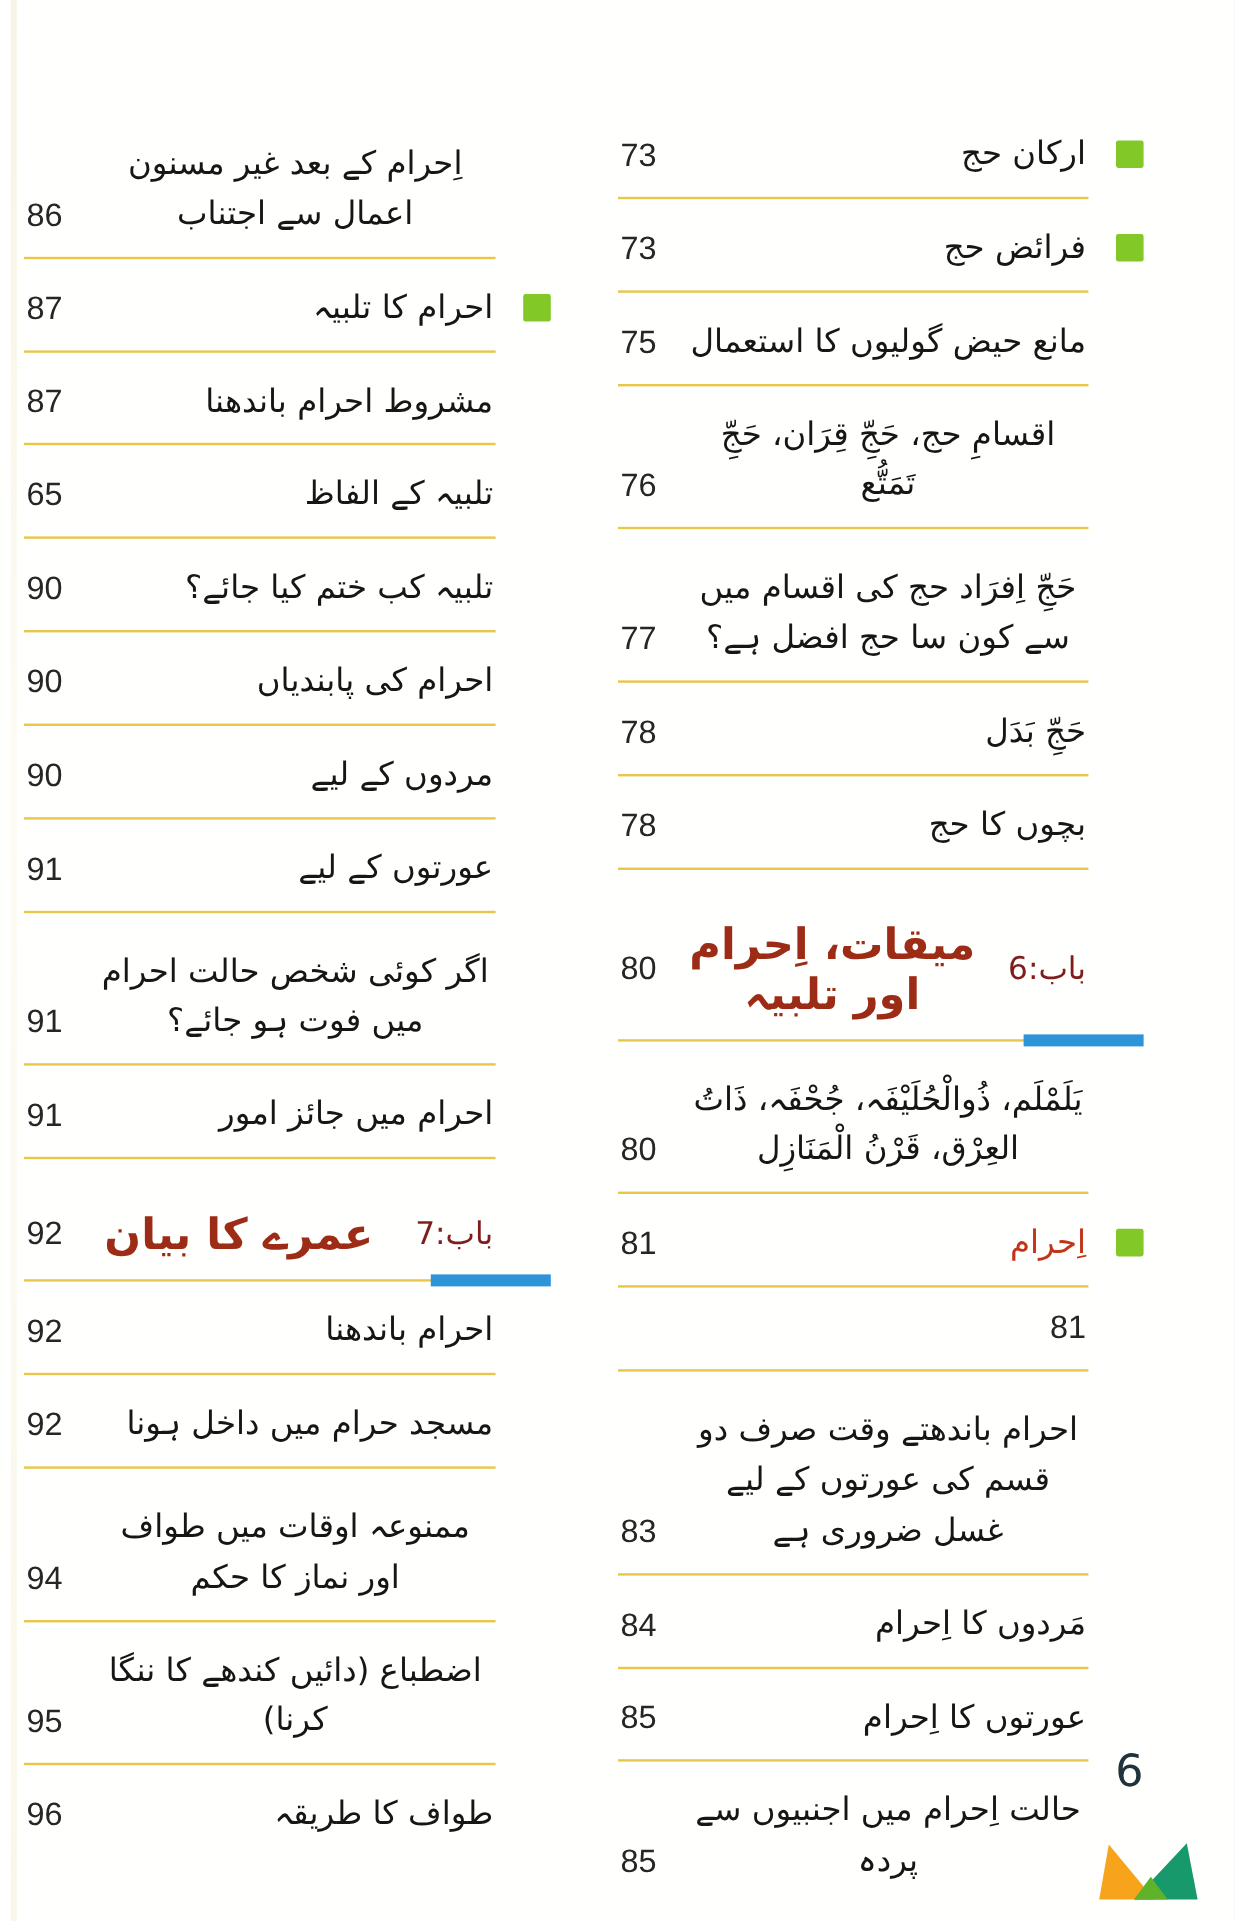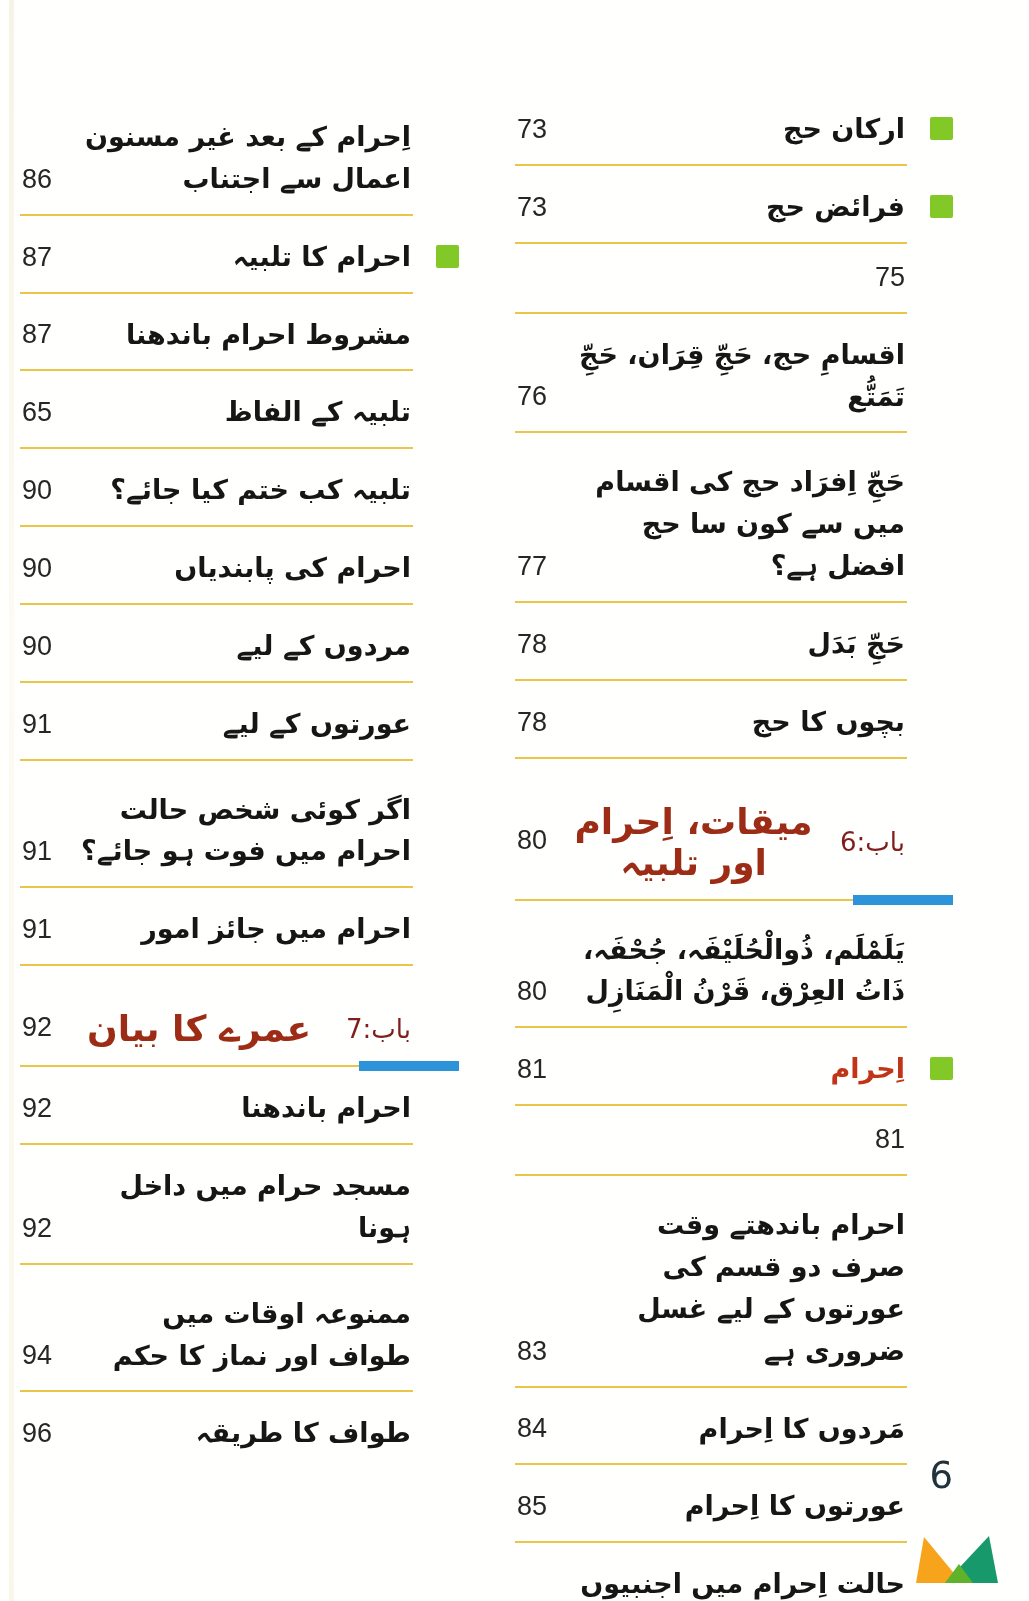--- a/index.html
+++ b/index.html
@@ -33,21 +33,21 @@
   .row{
     position:relative;
     display:flex;justify-content:space-between;align-items:flex-end;gap:18px;
     border-bottom:2px solid var(--gold);
     padding:20px 2px 14px 2px;
   }
   .row.tall{padding-top:28px;}
   .row.no-sep{border-bottom:none;}
   .txt{
     font-size:27px;line-height:1.55;color:var(--ink);
-    text-align:right;max-width:330px;font-weight:bold;
+    text-align:center;max-width:330px;
   }
   .txt.red{color:var(--red-entry);}
   .num{
     font-family:Liberation Sans, sans-serif;
     font-size:27px;color:var(--num-ink);
     direction:ltr;line-height:1;padding-bottom:7px;flex:none;
   }
   .bullet{
     position:absolute;right:-46px;bottom:24px;
     width:23px;height:23px;background:var(--green);border-radius:2px;
@@ -87,20 +87,21 @@
     <span class="bullet"></span>
   </div>
 
   <div class="row">
     <span class="txt">فرائض حج</span>
     <span class="num">73</span>
     <span class="bullet"></span>
   </div>
 
   <div class="row">
+    <span class="txt">مانع حیض گولیوں کا استعمال</span>
     <span class="num">75</span>
 
   </div>
 
   <div class="row">
     <span class="txt">اقسامِ حج، حَجِّ قِرَان، حَجِّ تَمَتُّع</span>
     <span class="num">76</span>
 
   </div>
 
@@ -249,20 +250,25 @@
     <span class="num">92</span>
 
   </div>
 
   <div class="row tall">
     <span class="txt">ممنوعہ اوقات میں طواف اور نماز کا حکم</span>
     <span class="num">94</span>
 
   </div>
 
+  <div class="row">
+    <span class="txt">اضطباع (دائیں کندھے کا ننگا کرنا)</span>
+    <span class="num">95</span>
+
+  </div>
 
   <div class="row no-sep">
     <span class="txt">طواف کا طریقہ</span>
     <span class="num">96</span>
 
   </div>
 </section>
 
   <div class="page-num">6</div>
 

